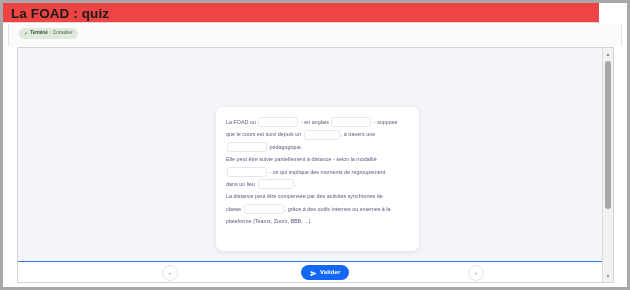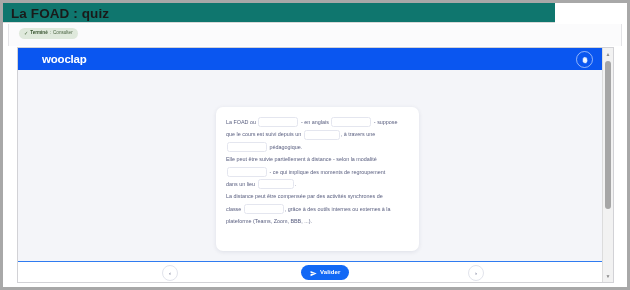--- a/index.html
+++ b/index.html
@@ -22,25 +22,25 @@
     height: 290px;
     box-sizing: border-box;
     border: 3px solid #a8a8a8;
     background: #ffffff;
   }
 
   
   .title-bar {
     position: absolute;
     left: 0; top: 0;
-    width: 552px;
+    width: 596px;
     height: 20px;
     box-sizing: border-box;
     padding: 2px 0 16px 8px;
-    background: #0f766e;
+    background: #ef4444;
     border-bottom: 1px solid #d9d9d9;
   }
   .title-text {
     font-size: 13.5px;
     font-weight: bold;
     color: #1a1a1a;
     letter-spacing: 0.1px;
     line-height: 17px;
   }
 
@@ -269,29 +269,20 @@
     <div class="status-badge">
       <span class="badge-check">✓</span>
       <span class="badge-strong">Terminé</span>
       <span class="badge-sep"> : </span>
       <span class="badge-link">Consulter</span>
     </div>
   </div>
 
   <div class="embed">
 
-    <div class="wc-header">
-      <div class="wc-logo">wooclap</div>
-      <div class="wc-gear-btn">
-        <svg width="8" height="8" viewBox="0 0 24 24" fill="#ffffff">
-          <path d="M12 8a4 4 0 100 8 4 4 0 000-8zm0 6a2 2 0 110-4 2 2 0 010 4z"></path>
-          <path d="M12 2l1.3 2.6 2.9-.5.5 2.9L19.3 8l-1.3 2.6 2 2.1-2 2.1 1.3 2.6-2.6 1.1-.5 2.9-2.9-.5L12 23l-1.3-2.6-2.9.5-.5-2.9L4.7 17l1.3-2.6-2-2.1 2-2.1L4.7 7.6l2.6-1.1.5-2.9 2.9.5z" opacity="0.9"></path>
-        </svg>
-      </div>
-    </div>
 
     <div class="wc-body">
       <div class="q-card" id="q-card">
           <div class="q-line"><span>La FOAD ou </span><span class="q-blank"></span><span> - en anglais </span><span class="q-blank"></span><span> - suppose</span></div>
           <div class="q-line"><span>que le cours est suivi depuis un </span><span class="q-blank narrow"></span><span>, à travers une</span></div>
           <div class="q-line"><span class="q-blank"></span><span> pédagogique.</span></div>
           <div class="q-line"><span>Elle peut être suivie partiellement à distance - selon la modalité</span></div>
           <div class="q-line"><span class="q-blank"></span><span> - ce qui implique des moments de regroupement</span></div>
           <div class="q-line"><span>dans un lieu </span><span class="q-blank narrow"></span><span>.</span></div>
           <div class="q-line"><span>La distance peut être compensée par des activités synchrones de</span></div>

